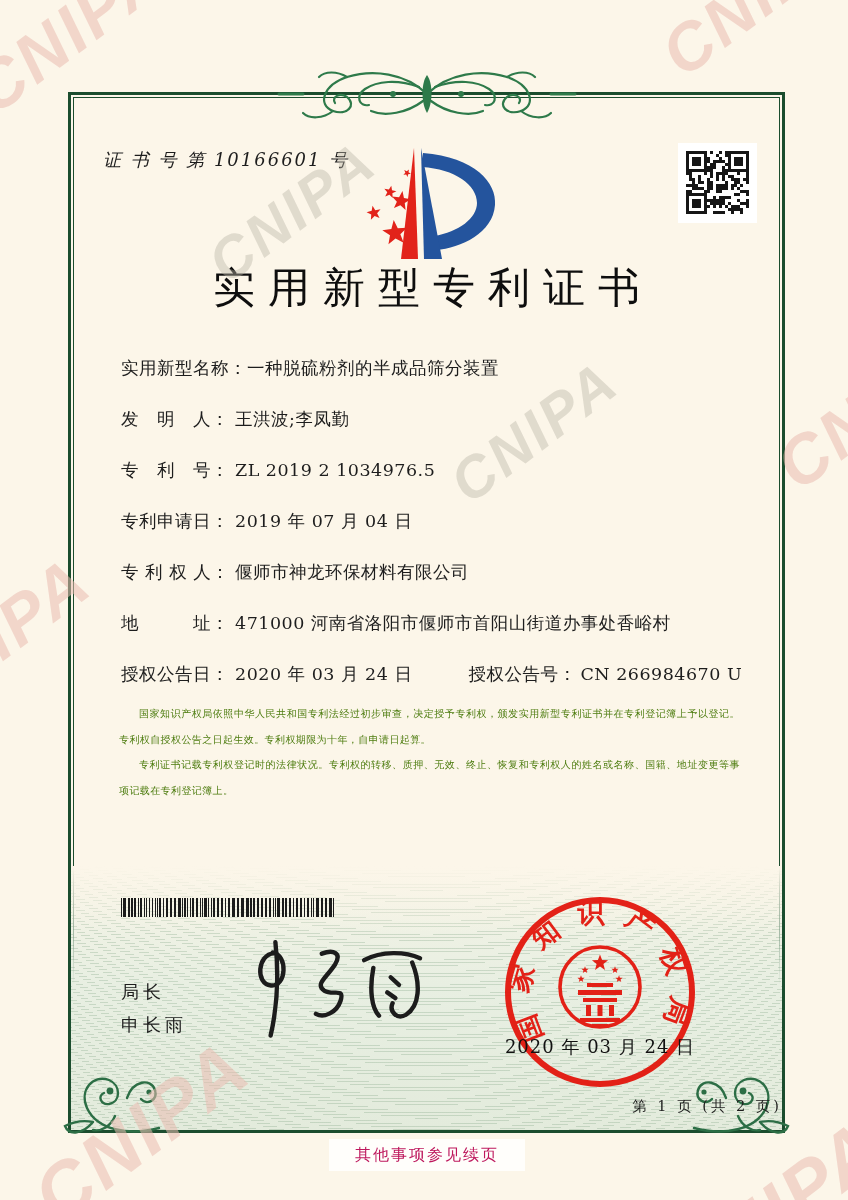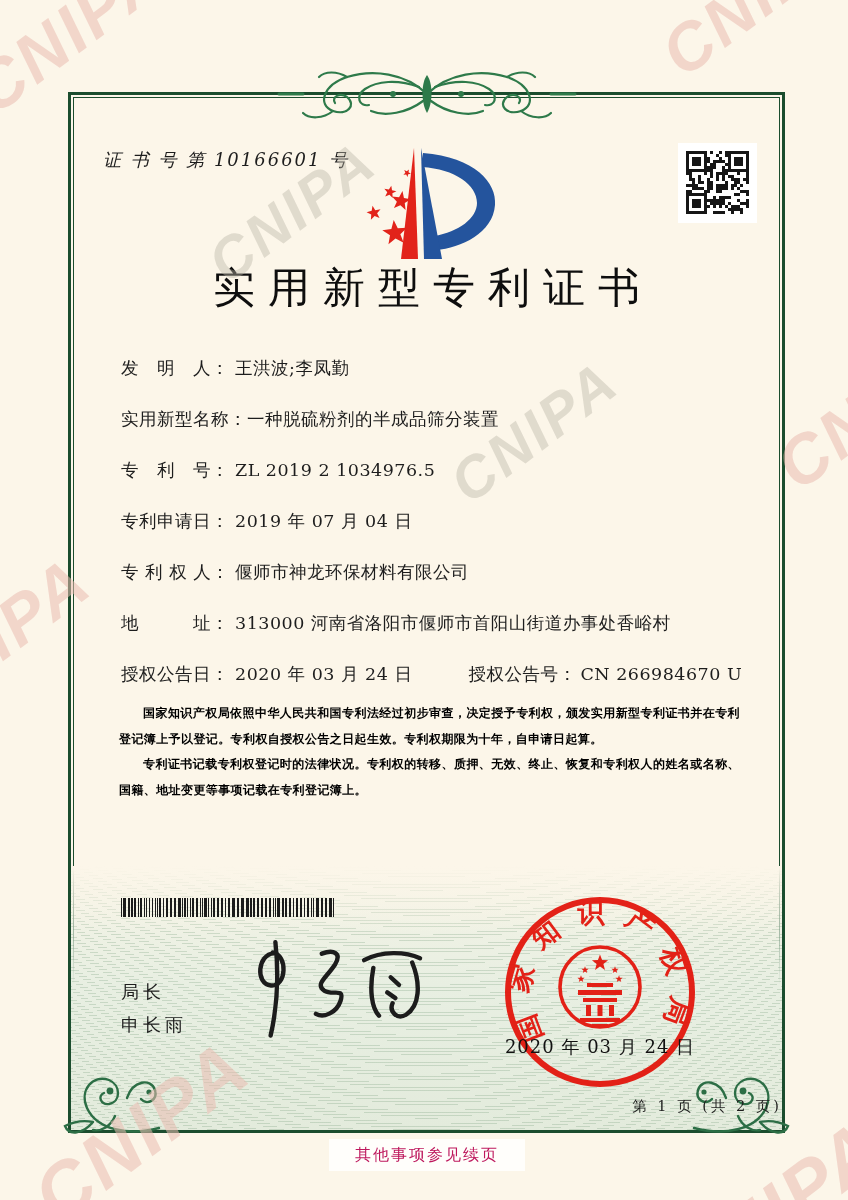--- a/index.html
+++ b/index.html
@@ -38,22 +38,22 @@
          font-weight:normal;letter-spacing:13px;text-indent:13px;z-index:4;color:#0e0e0e;}
 
   
   .fields{position:absolute;left:50px;right:42px;top:262px;z-index:4;font-size:17.5px;}
   .frow{display:flex;align-items:baseline;margin-bottom:28px;line-height:23px;white-space:nowrap;}
   .flabel{flex:0 0 114px;letter-spacing:0.5px;}
   .fvalue{letter-spacing:0.5px;}
   .flabel.second{margin-left:56px;flex:0 0 112px;}
 
   
-  .body-text{position:absolute;left:48px;right:42px;top:606px;z-index:4;font-size:12px;
-             line-height:25.5px;text-align:justify;letter-spacing:0.4px;color:#000000;font-weight:bold;}
+  .body-text{position:absolute;left:48px;right:42px;top:606px;z-index:4;font-size:10px;
+             line-height:25.5px;text-align:justify;letter-spacing:0.4px;color:#4d7c0f;}
   .body-text p{margin:0;text-indent:2em;}
 
   
   .barcode{position:absolute;left:50px;top:803px;z-index:4;}
   .signer{position:absolute;left:50px;top:880px;z-index:4;font-size:18px;letter-spacing:4px;line-height:33px;}
   .signature{position:absolute;left:170px;top:842px;z-index:4;transform:rotate(-2deg);}
   .seal{position:absolute;left:429px;top:797px;z-index:5;opacity:0.95;}
   .seal-date{position:absolute;left:429px;top:940px;width:200px;text-align:center;z-index:5;
              font-size:18px;letter-spacing:1px;color:#111;}
   .page-num{position:absolute;left:0;right:0;top:1002px;text-align:right;z-index:4;
@@ -290,42 +290,42 @@
         <rect x="41" y="68" width="3" height="3" fill="#161616"></rect>
         <rect x="44" y="68" width="3" height="3" fill="#161616"></rect>
         <rect x="53" y="68" width="3" height="3" fill="#161616"></rect>
         <rect x="62" y="68" width="3" height="3" fill="#161616"></rect>
       </svg>
 
     <div class="title">实用新型专利证书</div>
 
     <div class="fields">
       <div class="frow">
+        <span class="flabel">实用新型名称：</span>
+        <span class="fvalue">一种脱硫粉剂的半成品筛分装置</span>
+      </div>
+      <div class="frow">
         <span class="flabel">发　明　人：</span>
         <span class="fvalue">王洪波;李凤勤</span>
       </div>
       <div class="frow">
-        <span class="flabel">实用新型名称：</span>
-        <span class="fvalue">一种脱硫粉剂的半成品筛分装置</span>
-      </div>
-      <div class="frow">
         <span class="flabel">专　利　号：</span>
         <span class="fvalue">ZL 2019 2 1034976.5</span>
       </div>
       <div class="frow">
         <span class="flabel">专利申请日：</span>
         <span class="fvalue">2019 年 07 月 04 日</span>
       </div>
       <div class="frow">
         <span class="flabel">专 利 权 人：</span>
         <span class="fvalue">偃师市神龙环保材料有限公司</span>
       </div>
       <div class="frow">
         <span class="flabel">地　　　址：</span>
-        <span class="fvalue">313000 河南省洛阳市偃师市首阳山街道办事处香峪村</span>
+        <span class="fvalue">471000 河南省洛阳市偃师市首阳山街道办事处香峪村</span>
       </div>
       <div class="frow">
         <span class="flabel">授权公告日：</span>
         <span class="fvalue">2020 年 03 月 24 日</span>
         <span class="flabel second">授权公告号：</span>
         <span class="fvalue">CN 266984670 U</span>
       </div>
     </div>
 
     <div class="body-text">

